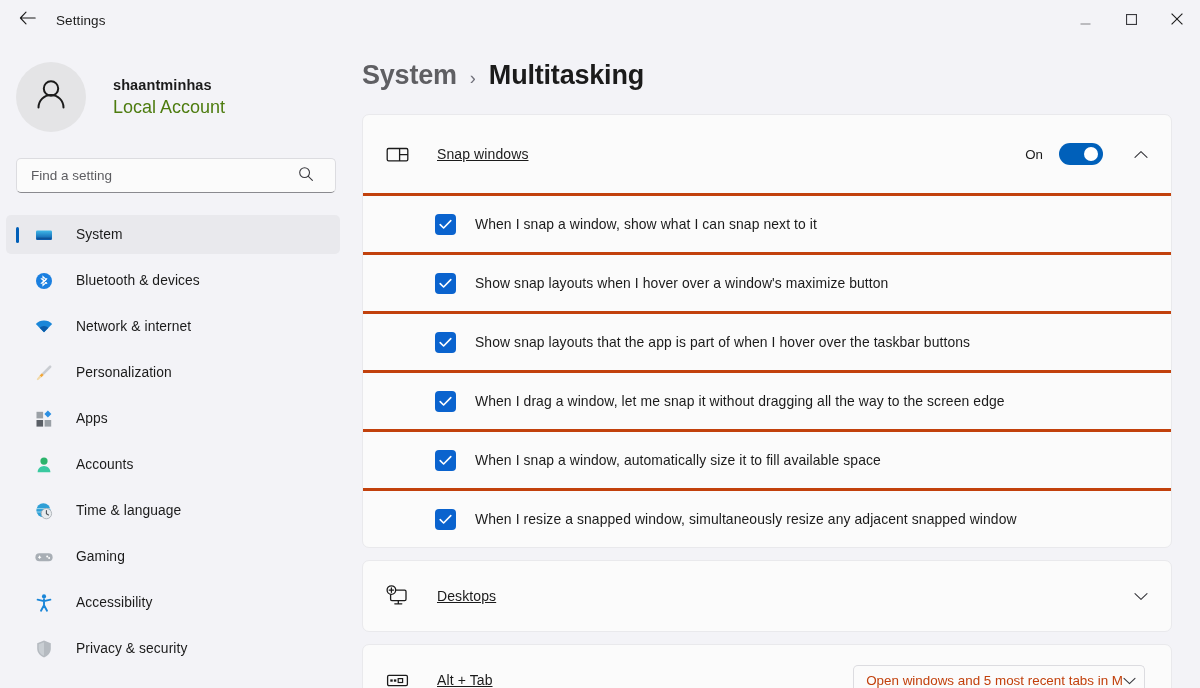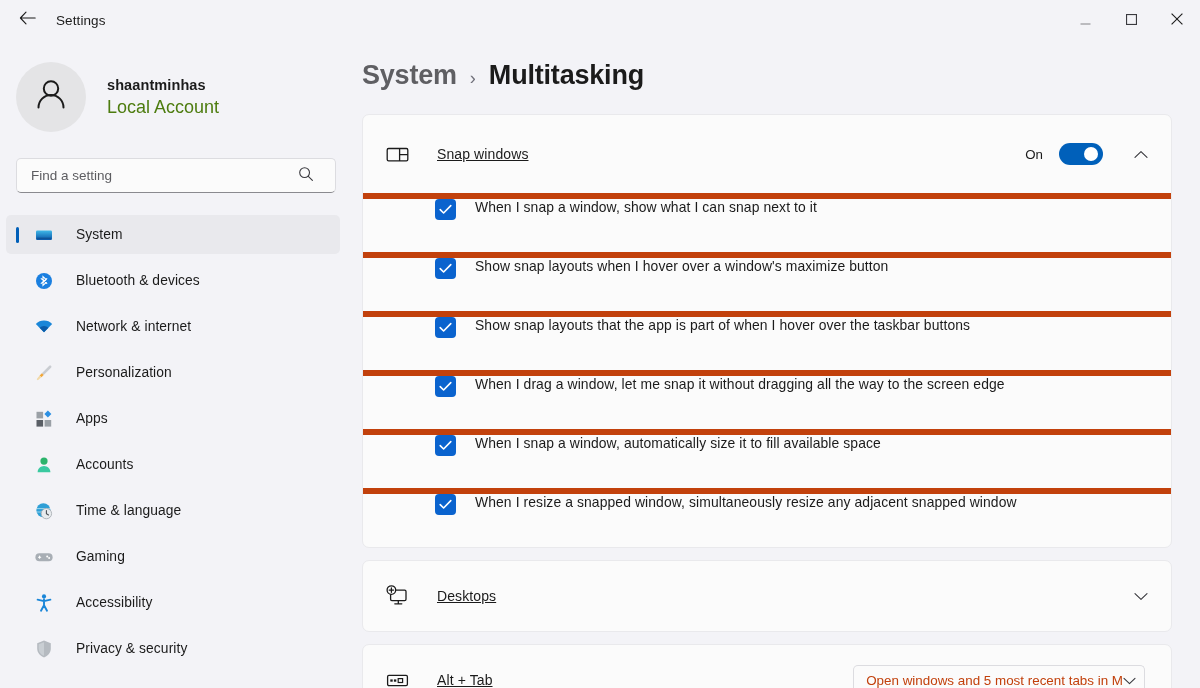--- a/index.html
+++ b/index.html
@@ -70,21 +70,21 @@
     margin-top: 8px;
     cursor: pointer;
   }
   .avatar {
     width: 70px; height: 70px;
     border-radius: 50%;
     background: #e4e4e6;
     display: flex; align-items: center; justify-content: center;
     flex: 0 0 70px;
   }
-  .account-text { margin-left: 21px; line-height: 1.25; }
+  .account-text { margin-left: 27px; line-height: 1.25; }
   .account-name {
     font-size: 14.5px; font-weight: 600; color: #1b1b1b;
     letter-spacing: .1px;
   }
   .account-type { font-size: 18px; color: #4d7c0f; margin-top: 2px; }
 
   .search-wrap { padding: 0 16px; margin-top: 12px; }
   .search-box {
     height: 35px;
     background: #fbfbfb;
@@ -201,24 +201,24 @@
   }
   .chev-btn {
     width: 32px; height: 32px;
     display: flex; align-items: center; justify-content: center;
     border-radius: 4px;
     cursor: pointer;
     margin-left: 6px;
   }
 
   .check-row {
-    display: flex; align-items: flex-start;
+    display: flex; align-items: center;
     height: 59px;
     padding-left: 72px;
-    border-top: 6px solid #c2410c;
+    border-top: 3px solid #c2410c;
     cursor: pointer;
   }
   .cbox {
     width: 21px; height: 21px; flex: 0 0 21px;
     border-radius: 4px;
     background: #0a63ce;
     display: flex; align-items: center; justify-content: center;
   }
   .check-label {
     margin-left: 19px;

